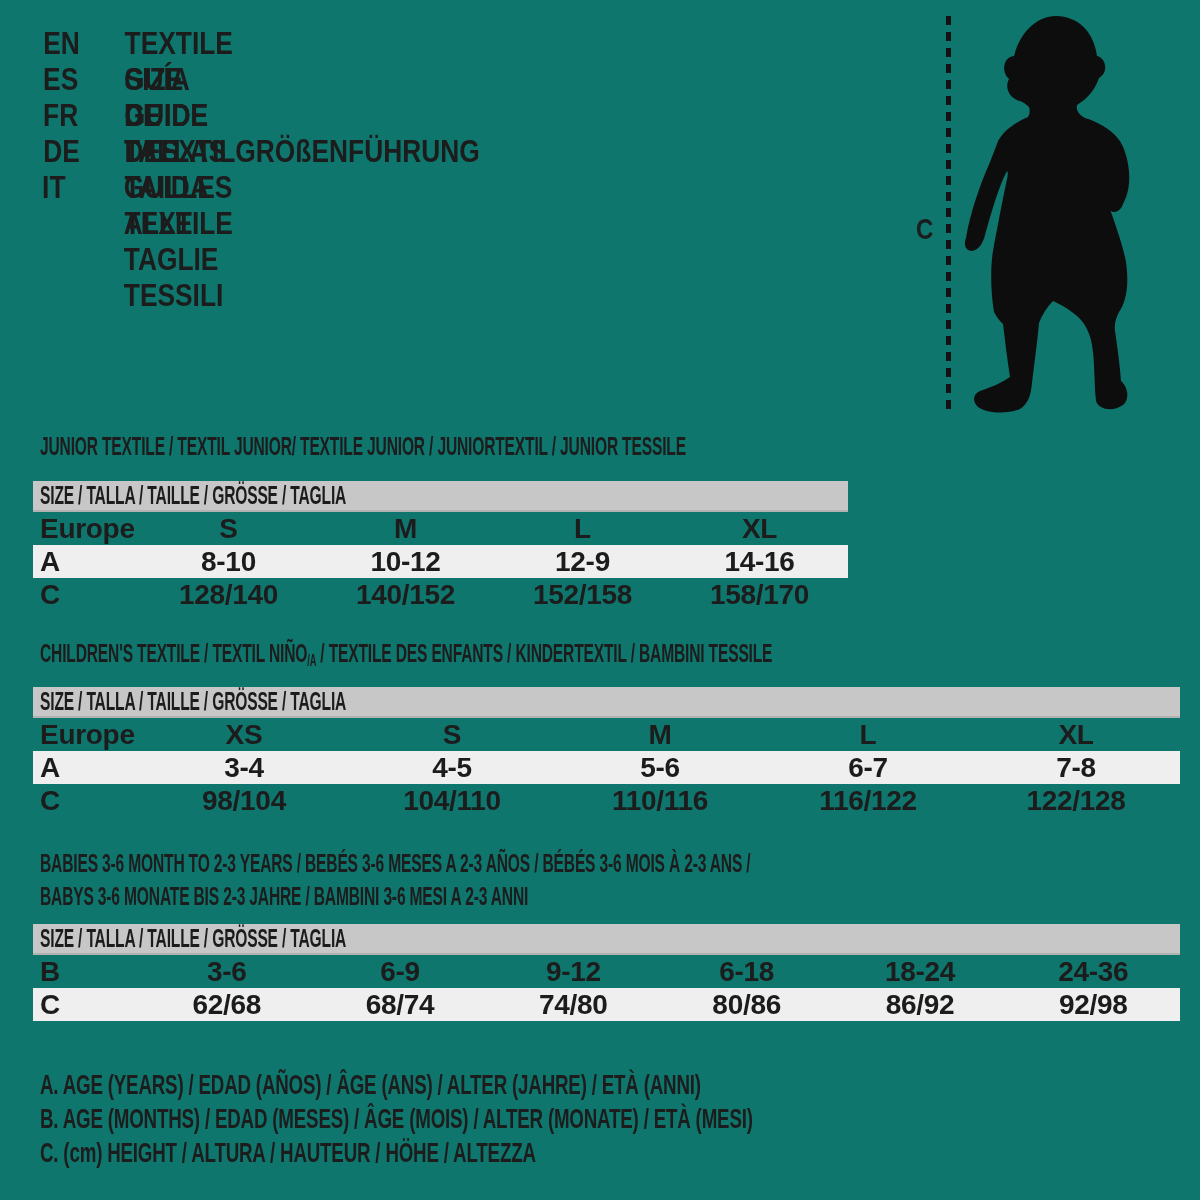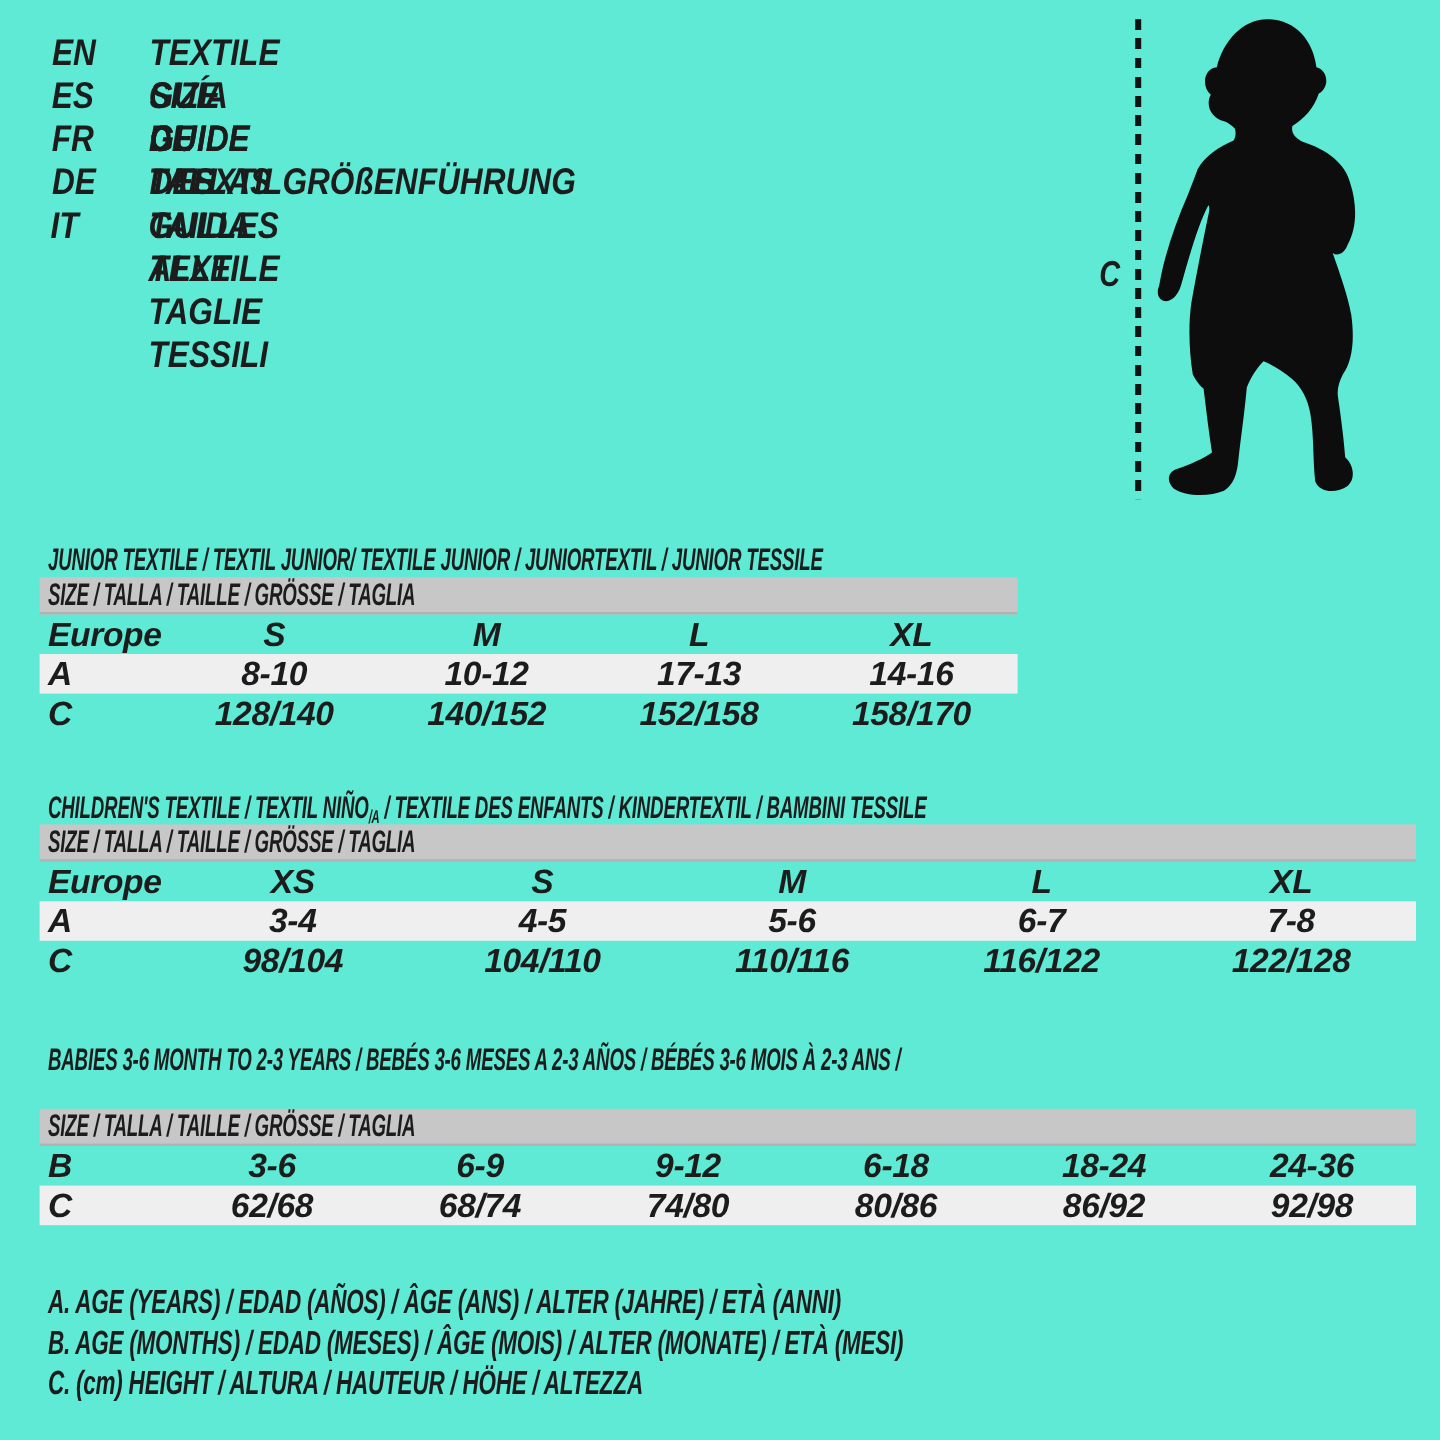--- a/index.html
+++ b/index.html
@@ -1,35 +1,35 @@
 <!DOCTYPE html>
 <html><head>
 <meta charset="utf-8">
 <style>
   * { margin:0; padding:0; box-sizing:border-box; }
   body { background:#ffffff; font-family:"Liberation Sans", sans-serif; font-weight:700; color:#1c1c1c; }
-  .page { position:relative; width:1200px; height:1200px; background:#5eead4; overflow:hidden;font-style:italic; }
+  .page { position:relative; width:1200px; height:1200px; background:#0f766e; overflow:hidden; }
 
   
   .cond { display:inline-block; white-space:nowrap; transform-origin:0 50%; letter-spacing:-0.3px; }
 
   
   .lang-list { position:absolute; left:0; top:26px; }
   .lang-row { position:relative; height:36px; line-height:36px; }
   .lang-code { position:absolute; left:40px; font-size:31px; transform:scaleX(0.85); }
   .lang-title { position:absolute; left:115px; font-size:31px; transform:scaleX(0.85); }
 
   
   .dash-line { position:absolute; left:946px; top:16px; width:5px; height:400px;
     background:repeating-linear-gradient(to bottom, #121212 0 9px, transparent 9px 16px); }
   .fig-label { position:absolute; left:916px; top:212px; font-size:30px; transform:scaleX(0.8); transform-origin:0 0; }
   .silhouette { position:absolute; left:880px; top:0; }
 
   
-  .sec-title { position:absolute; left:40px; font-size:26px;margin-top:20px; }
+  .sec-title { position:absolute; left:40px; font-size:26px; }
   .sec-title .cond { transform:scaleX(0.6); }
   .sub { font-size:0.6em; vertical-align:-0.25em; }
 
   
   .tbl { position:absolute; }
   .tbl-head { height:31px; line-height:29px; background:#c7c7c7; border-bottom:2px solid #b2b2b2; padding-left:7px; font-size:26px; }
   .tbl-head .cond { transform:scaleX(0.6); }
   .tbl-row { display:grid; height:33px; line-height:33px; font-size:28px; letter-spacing:-0.3px; }
   .tbl-row.alt { background:#efefef; }
   .cols4 { grid-template-columns:107px repeat(4,1fr); }
@@ -101,21 +101,21 @@
       <span class="cell label">Europe</span>
       <span class="cell">S</span>
       <span class="cell">M</span>
       <span class="cell">L</span>
       <span class="cell">XL</span>
     </div>
     <div class="tbl-row cols4 alt">
       <span class="cell label">A</span>
       <span class="cell">8-10</span>
       <span class="cell">10-12</span>
-      <span class="cell">17-13</span>
+      <span class="cell">12-9</span>
       <span class="cell">14-16</span>
     </div>
     <div class="tbl-row cols4">
       <span class="cell label">C</span>
       <span class="cell">128/140</span>
       <span class="cell">140/152</span>
       <span class="cell">152/158</span>
       <span class="cell">158/170</span>
     </div>
   </div>
@@ -148,20 +148,23 @@
       <span class="cell">98/104</span>
       <span class="cell">104/110</span>
       <span class="cell">110/116</span>
       <span class="cell">116/122</span>
       <span class="cell">122/128</span>
     </div>
   </div>
 
   <div class="sec-title" style="top:848px;">
     <span class="cond">BABIES 3-6 MONTH TO 2-3 YEARS / BEBÉS 3-6 MESES A 2-3 AÑOS / BÉBÉS 3-6 MOIS À 2-3 ANS /</span>
+  </div>
+  <div class="sec-title" style="top:881px;">
+    <span class="cond">BABYS 3-6 MONATE BIS 2-3 JAHRE / BAMBINI 3-6 MESI A 2-3 ANNI</span>
   </div>
   <div class="tbl" style="left:33px; top:924px; width:1147px;">
     <div class="tbl-head">
       <span class="cond">SIZE / TALLA / TAILLE / GRÖSSE / TAGLIA</span>
     </div>
     <div class="tbl-row cols6">
       <span class="cell label">B</span>
       <span class="cell">3-6</span>
       <span class="cell">6-9</span>
       <span class="cell">9-12</span>

